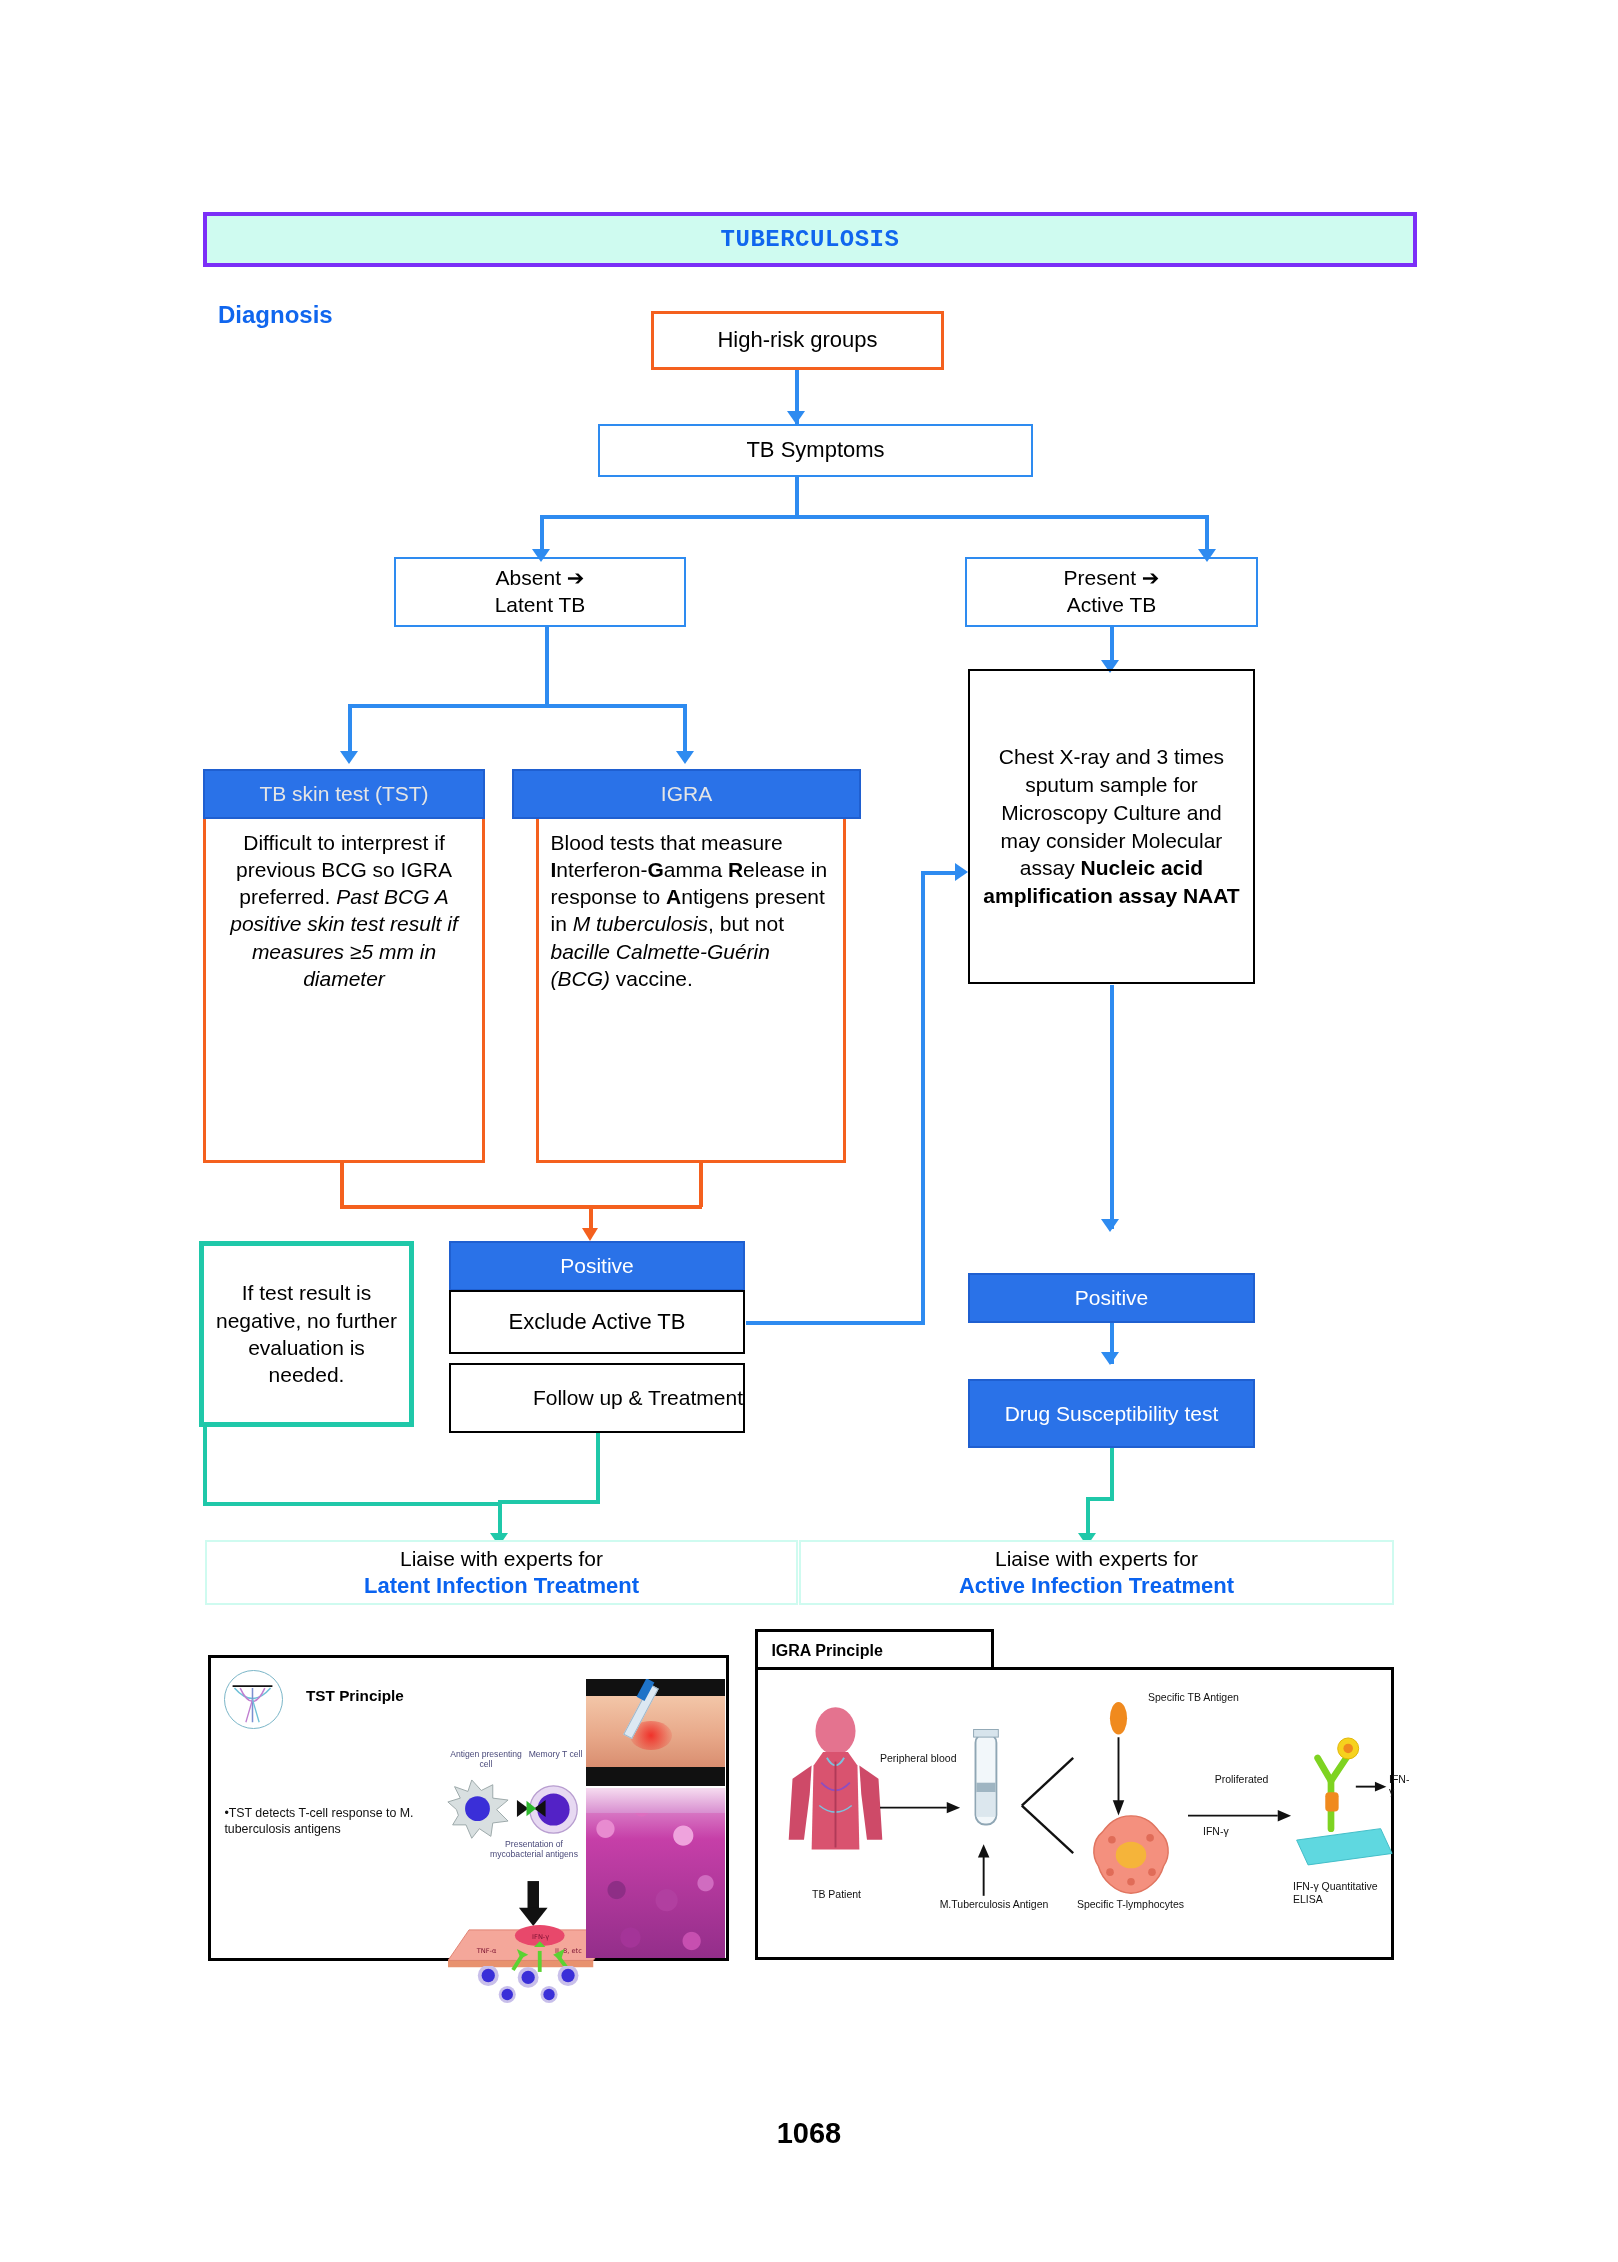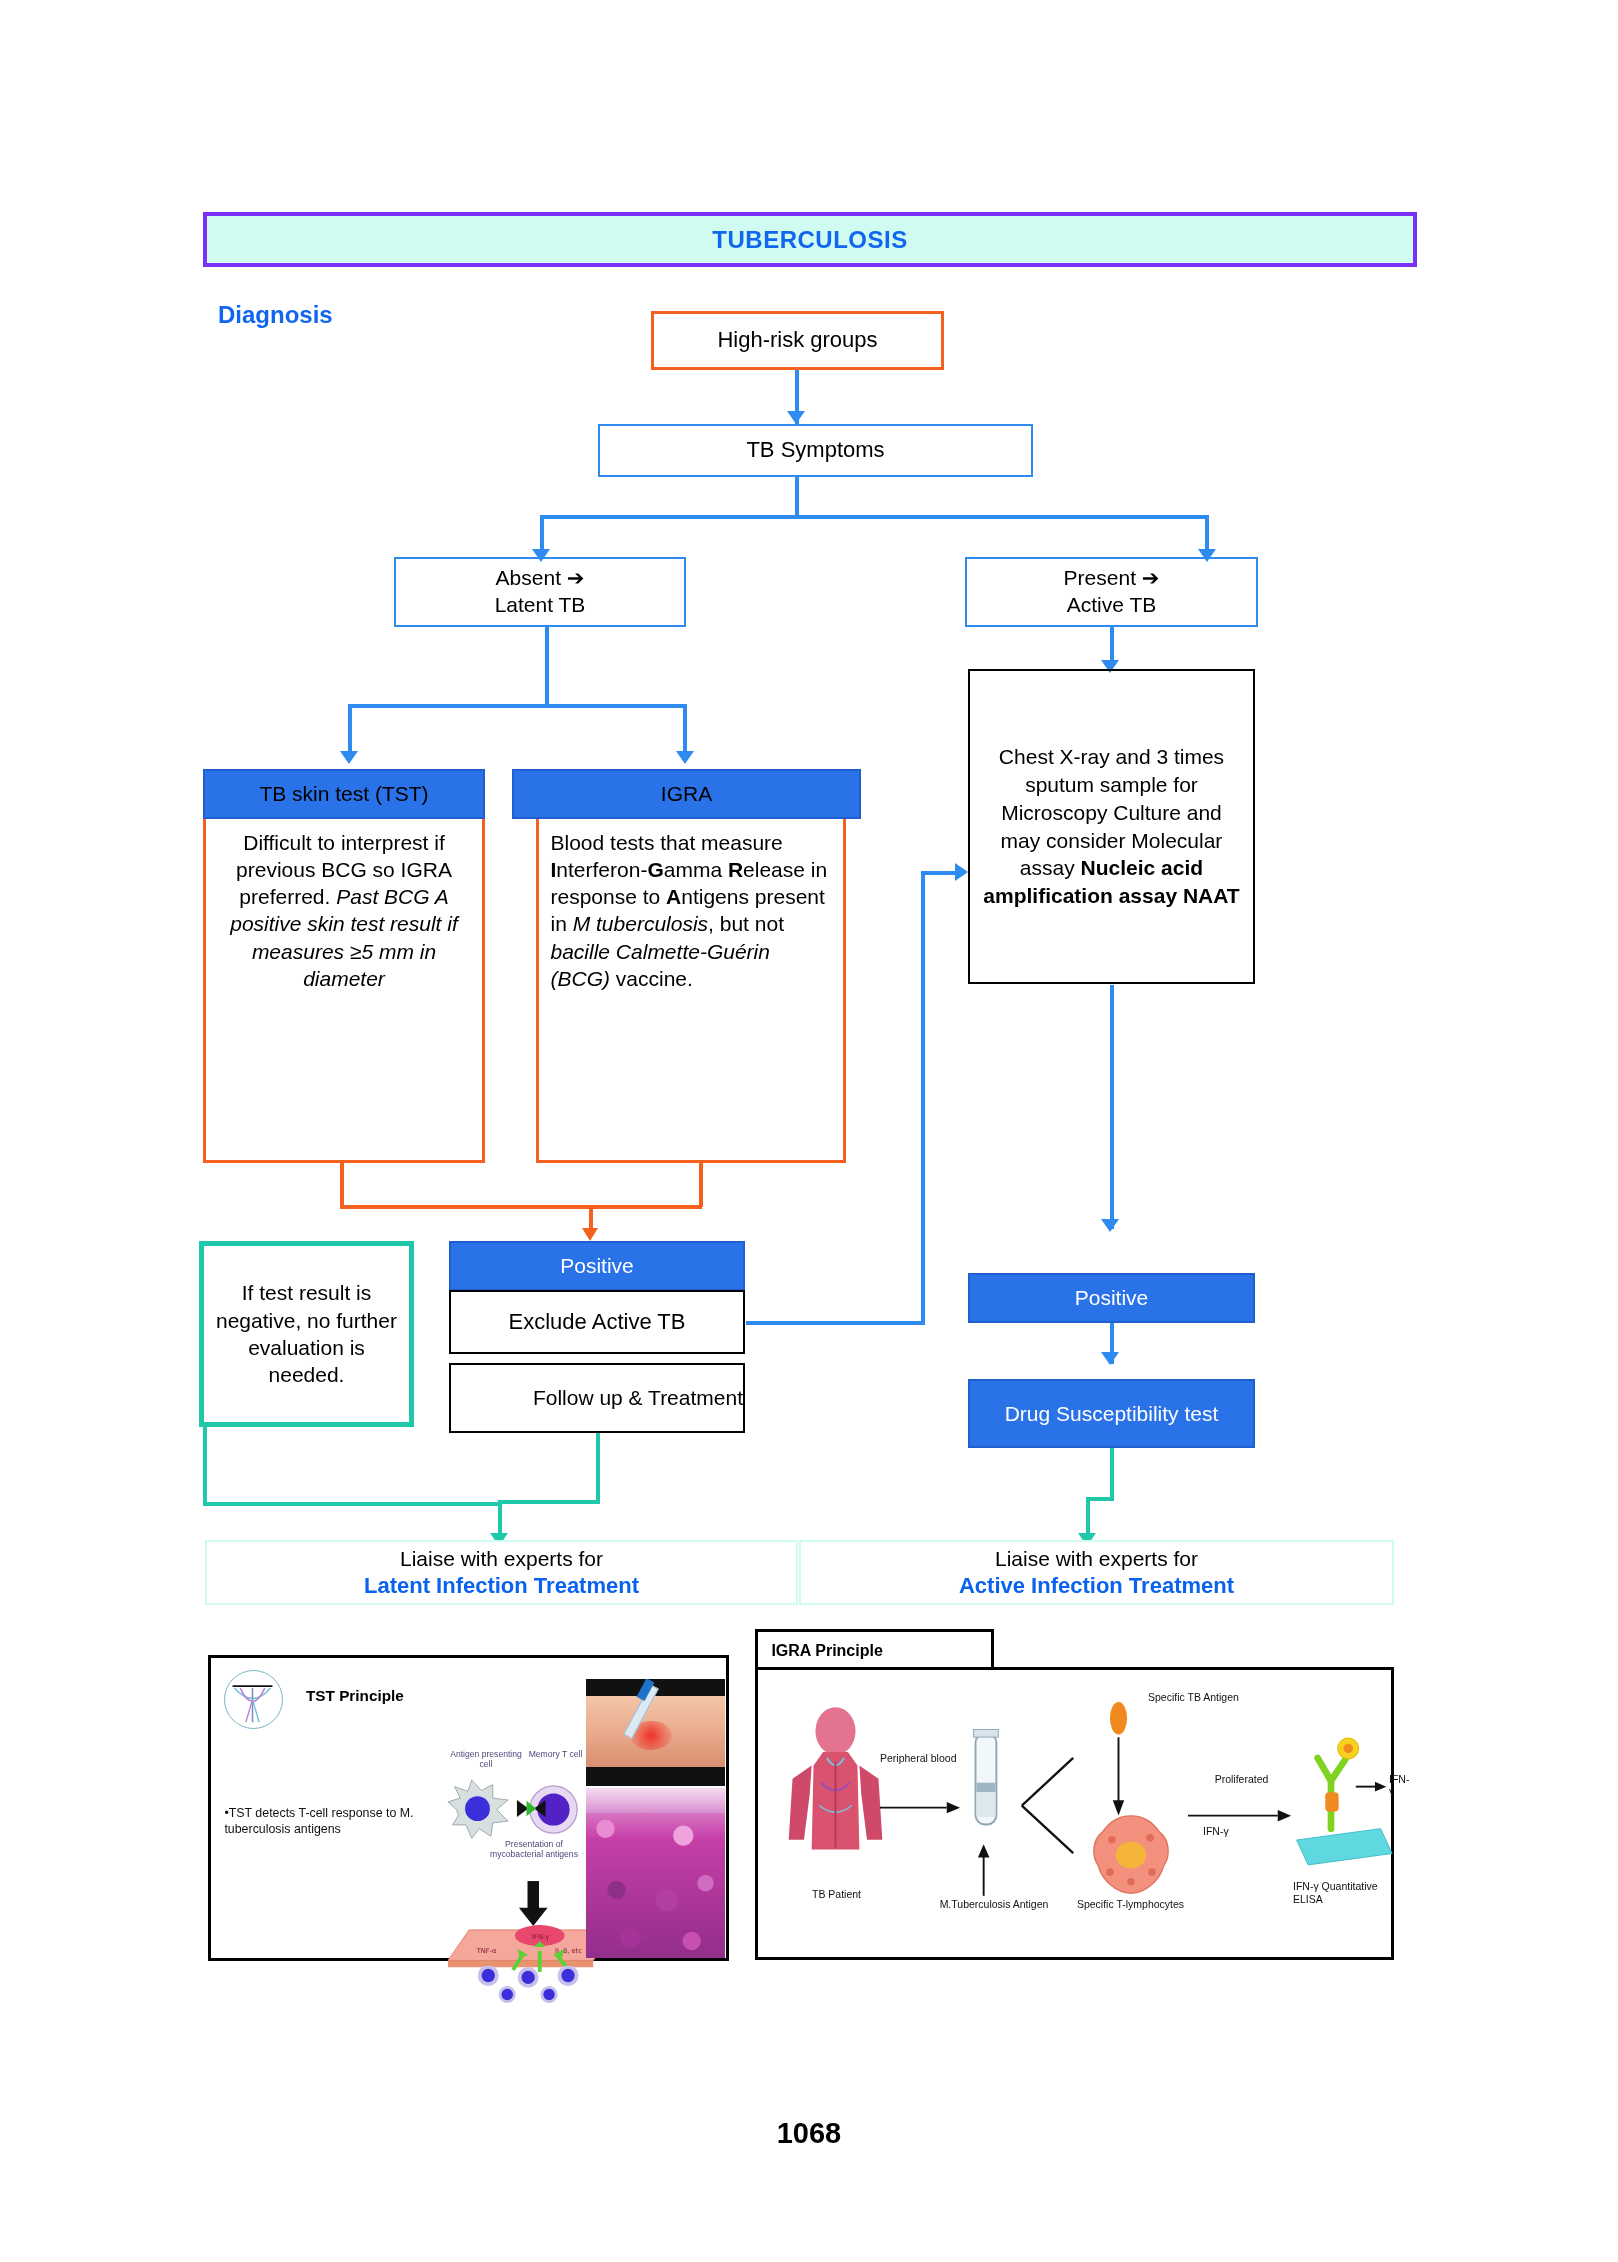--- a/index.html
+++ b/index.html
@@ -7,21 +7,21 @@
     width:1618px;height:2263px;position:relative;overflow:hidden;
     font-family:"Liberation Sans", sans-serif;
     -webkit-font-smoothing:antialiased;
   }
   .abs{position:absolute;box-sizing:border-box;}
 
   
   #title-banner{
     left:203px;top:212px;width:1214px;height:55px;
     background:#CFFBF0;border:4.8px solid #7B2FF7;
-    display:flex;align-items:center;justify-content:center;
+    display:flex;align-items:center;justify-content:center;font-family:Liberation Mono, monospace;
   }
   #title-banner .t{
     color:#1066EE;font-weight:bold;font-size:24px;letter-spacing:0.5px;
   }
 
   
   #diagnosis-label{
     left:218px;top:301px;color:#1066EE;font-weight:bold;font-size:24px;
   }
 
@@ -35,21 +35,21 @@
   .black-box{border:2.9px solid #000000;}
   .teal-box{border:5.7px solid #1FC8A9;}
   .solidblue{
     background:#2A72E8;border:2.9px solid #1F5FD0;color:#ffffff;
   }
   .f21{font-size:21px;}
   .f22{font-size:22px;}
 
   
   .cardhead{
-    background:#2A72E8;border:2.9px solid #1F5FD0;color:#000000;
+    background:#2A72E8;border:2.9px solid #1F5FD0;color:#e5e5e5;
     display:flex;align-items:center;justify-content:center;font-size:21px;
   }
   .cardbody{
     border:3.8px solid #F4601E;border-top:none;background:#fff;
     padding:9.6px 11.5px 5.7px 11.5px;text-align:center;font-size:21px;line-height:1.30;
   }
   .cardbody i{font-style:italic;}
   .cardbody b{font-weight:bold;}
 
   

